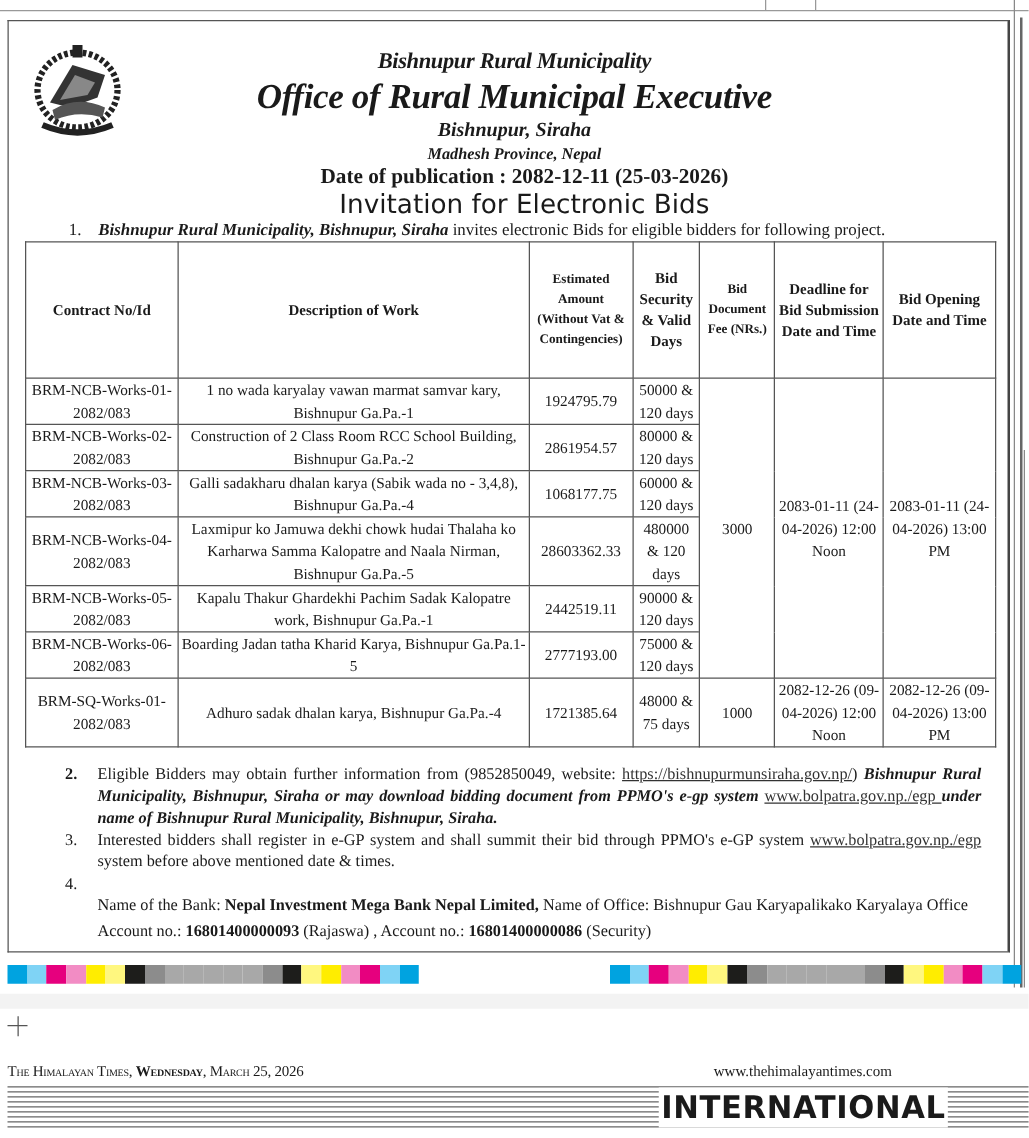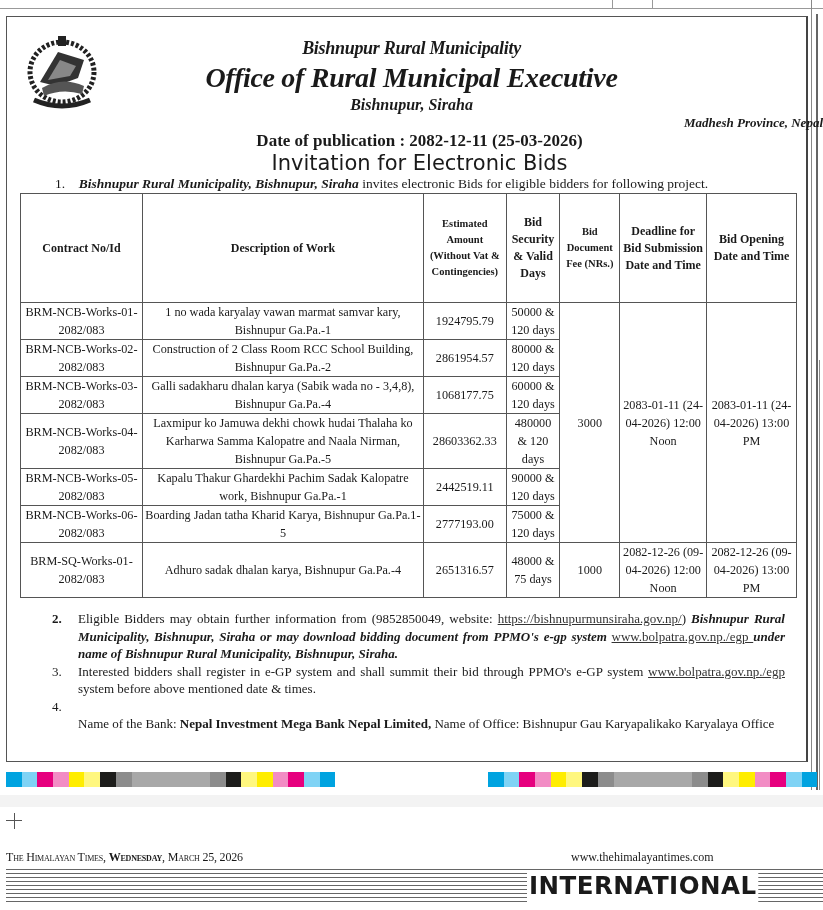--- a/index.html
+++ b/index.html
@@ -9,21 +9,21 @@
   .right-edge{position:absolute;top:0;right:0;width:14px;height:790px;}
   .right-edge .l1{position:absolute;left:2px;top:0;width:1px;height:790px;background:#888;}
   .right-edge .l2{position:absolute;left:7px;top:14px;width:2px;height:776px;background:#666;}
   .right-edge .l3{position:absolute;left:10px;top:360px;width:1px;height:430px;background:#888;}
   .ad{position:absolute;left:6px;top:16px;width:802px;height:746px;border:1px solid #555;border-right:2px solid #444;box-sizing:border-box;}
   .logo{position:absolute;left:18px;top:30px;width:88px;height:80px;}
   .hdr{position:absolute;left:0;width:823px;text-align:center;}
   .h1{top:38px;font-size:18px;font-weight:bold;font-style:italic;letter-spacing:-0.3px;}
   .h2{top:62px;font-size:28px;font-weight:bold;font-style:italic;letter-spacing:-0.3px;}
   .h3{top:96px;font-size:16px;font-weight:bold;font-style:italic;}
-  .h4{top:115px;font-size:13px;font-weight:bold;font-style:italic;text-align:right;}
+  .h4{top:115px;font-size:13px;font-weight:bold;font-style:italic;}
   .h5{top:131px;font-size:17px;font-weight:bold;left:8px;}
   .h6{top:151px;font-size:21px;font-family:"DejaVu Sans","Liberation Sans",sans-serif;left:8px;}
   .intro{position:absolute;left:55px;top:176px;font-size:13.5px;white-space:nowrap;}
   .intro b{font-style:italic;}
   table.bids{position:absolute;left:20px;top:193px;width:777px;border-collapse:collapse;font-size:12.2px;}
   table.bids td, table.bids th{border:1px solid #555;text-align:center;vertical-align:middle;padding:0 2px;line-height:18px;}
   table.bids th{font-weight:bold;font-size:12px;line-height:17px;height:108px;}
   table.bids th.small{font-size:10.5px;line-height:16px;}
   .notes{position:absolute;left:52px;top:610px;width:733px;font-size:13px;line-height:17.5px;}
   .note{display:flex;}
@@ -141,21 +141,21 @@
     </tr>
     <tr style="height:36px">
       <td>BRM-NCB-Works-06-2082/083</td>
       <td>Boarding Jadan tatha Kharid Karya, Bishnupur Ga.Pa.1-5</td>
       <td>2777193.00</td>
       <td>75000 &amp; 120 days</td>
     </tr>
     <tr style="height:54px">
       <td>BRM-SQ-Works-01-2082/083</td>
       <td>Adhuro sadak dhalan karya, Bishnupur Ga.Pa.-4</td>
-      <td>2651316.57</td>
+      <td>1721385.64</td>
       <td>48000 &amp; 75 days</td>
       <td>1000</td>
       <td>2082-12-26 (09-04-2026) 12:00 Noon</td>
       <td>2082-12-26 (09-04-2026) 13:00 PM</td>
     </tr>
   </tbody>
 </table>
 
 <div class="notes">
   <div class="note">
@@ -170,20 +170,23 @@
     <span class="txt">
       <span>Interested bidders shall register in e-GP system and shall summit their bid through PPMO's e-GP system </span>
       <span class="link">www.bolpatra.gov.np./egp </span><span>system before above mentioned date &amp; times.</span>
     </span>
   </div>
   <div class="note">
     <span class="num">4.</span>
     <span class="txt" style="text-align:left">
       <br>
       <span>Name of the Bank: </span><b>Nepal Investment Mega Bank  Nepal Limited,</b><span> Name of Office: Bishnupur Gau Karyapalikako  Karyalaya Office</span><br>
+      <span style="display:inline-block;margin-top:3px">
+        <span>Account no.: </span><b>16801400000093</b><span> (Rajaswa)  , </span><span>Account no.: </span><b>16801400000086</b><span> (Security)</span>
+      </span>
     </span>
   </div>
 </div>
 
 <div class="colorbar" id="cb-left" style="left:6px">
     <span style="background: rgb(0, 163, 224); width: 15.7px;"></span>
     <span style="background: rgb(127, 211, 245); width: 15.7px;"></span>
     <span style="background: rgb(230, 0, 126); width: 15.7px;"></span>
     <span style="background: rgb(242, 140, 196); width: 15.7px;"></span>
     <span style="background: rgb(255, 237, 0); width: 15.7px;"></span>

